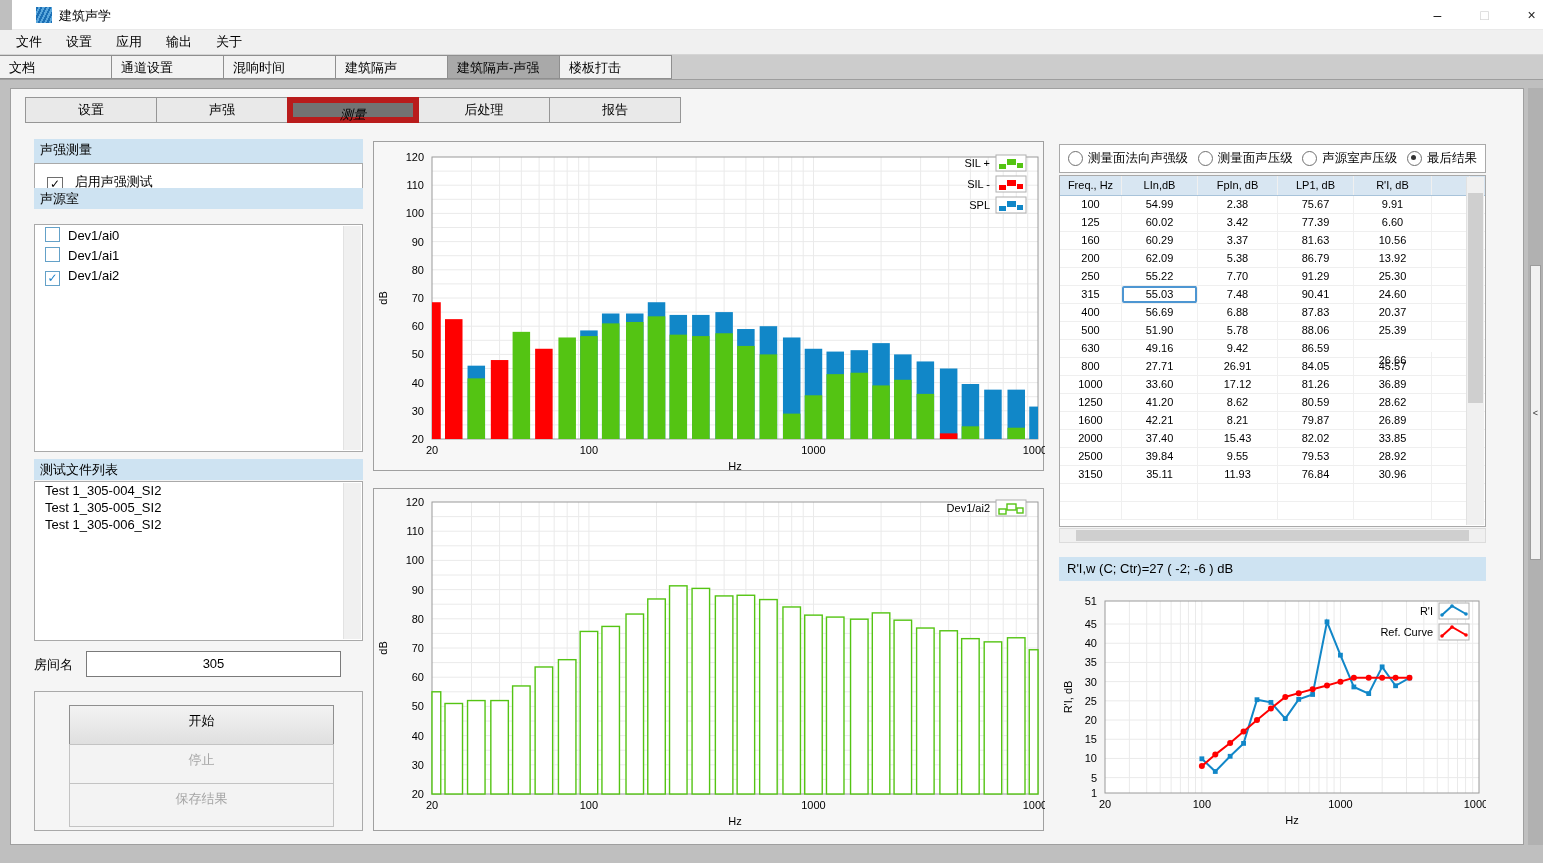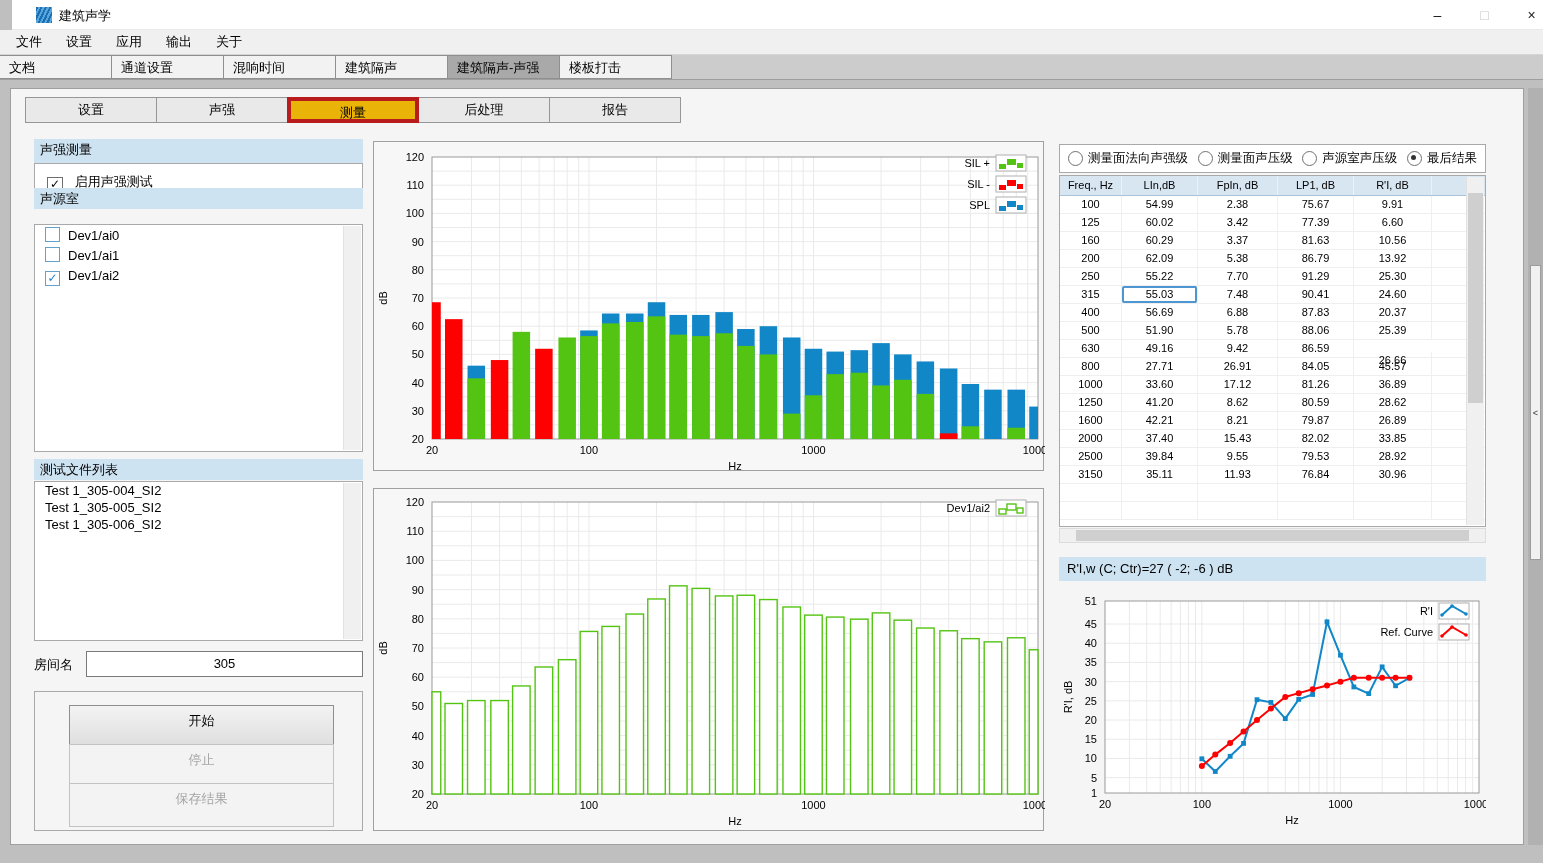--- a/index.html
+++ b/index.html
@@ -18,36 +18,36 @@
   .menu-item{padding:3px 12px;}
   
   .tabrow{left:0;top:55px;width:1543px;height:25px;background:#CCCCCC;border-bottom:1px solid #9E9E9E;display:flex;}
   .main-tab{width:113px;height:24px;line-height:23px;padding-left:9px;background:#F2F2F2;border:1px solid #8F8F8F;margin-left:-1px;box-sizing:border-box;}
   .main-tab.sel{background:#A9A9A9;}
   
   .content{left:10px;top:88px;width:1514px;height:757px;background:#F5F5F5;border:1px solid #9F9F9F;}
   
   .subtabs{left:15px;top:8px;display:flex;}
   .subtab{width:132px;height:26px;line-height:24px;text-align:center;background:#E9E9E9;border:1px solid #969696;margin-left:-1px;box-sizing:border-box;}
-  .subtab.sel{background:#eab308;border:4px solid #b91c1c;position:relative;z-index:2;}
+  .subtab.sel{background:#737373;border:6px solid #b91c1c;position:relative;z-index:2;font-style:italic;}
   
   .left-panel{left:23px;top:50px;width:329px;height:692px;}
   .lp-hdr{left:0;width:329px;height:21px;background:#CEE3F2;line-height:21px;padding-left:6px;}
   .white-box{background:#FFFFFF;border:1px solid #A9A9A9;}
   .cb{display:inline-block;width:14px;height:14px;background:#FFF;border:1px solid #6E6E6E;text-align:center;line-height:13px;font-size:12px;vertical-align:-2px;}
   .cb.blue{border:1px solid #64A1C8;color:#1B7FC8;font-weight:bold;width:13px;height:13px;line-height:12px;}
   .chan-row{height:19px;line-height:19px;padding:1px 0 0 10px;}
   .chan-row .lbl{margin-left:8px;}
   .file-row{height:17px;line-height:17px;padding-left:10px;}
   .vscroll{position:absolute;top:1px;right:1px;bottom:1px;width:17px;background:#F0F0F0;border-left:1px solid #E2E2E2;}
   .vscroll .arr{position:absolute;left:0;width:17px;height:15px;text-align:center;font-size:7px;color:#555;line-height:15px;}
   .vscroll .arr.up{top:0;} .vscroll .arr.dn{bottom:0;}
   .room-row{left:0;top:512px;width:329px;height:30px;}
   .room-lbl{left:0;top:5px;}
-  .room-input{left:52px;top:0;width:277px;height:26px;border:1px solid #7A7A7A;background:#FFF;text-align:center;line-height:24px;}
+  .room-input{left:52px;top:0;width:255px;height:26px;border:1px solid #7A7A7A;background:#FFF;text-align:center;line-height:24px;}
   .btn-group{left:0;top:552px;width:329px;height:140px;border:1px solid #A9A9A9;}
   .btn{left:34px;width:265px;height:44px;text-align:center;line-height:29px;background:linear-gradient(#F3F3F3,#DDDDDD);border:1px solid #8F8F8F;}
   .btn.disabled{background:#F3F3F3;border:1px solid #C3C3C3;color:#A5A5A5;}
   
   .chart-box{background:#F7F7F7;border:1px solid #A0A0A0;}
   
   .right-panel{left:1048px;top:55px;width:427px;height:687px;}
   .radio-row{left:0;top:0;width:427px;height:29px;background:#FFF;border:1px solid #A9A9A9;display:flex;align-items:center;justify-content:space-between;padding:0 8px;font-size:12.5px;}
   .radio-item{display:flex;align-items:center;gap:5px;white-space:nowrap;}
   .radio{width:13px;height:13px;border:1px solid #707070;border-radius:50%;background:#FFF;position:relative;flex:0 0 auto;}

